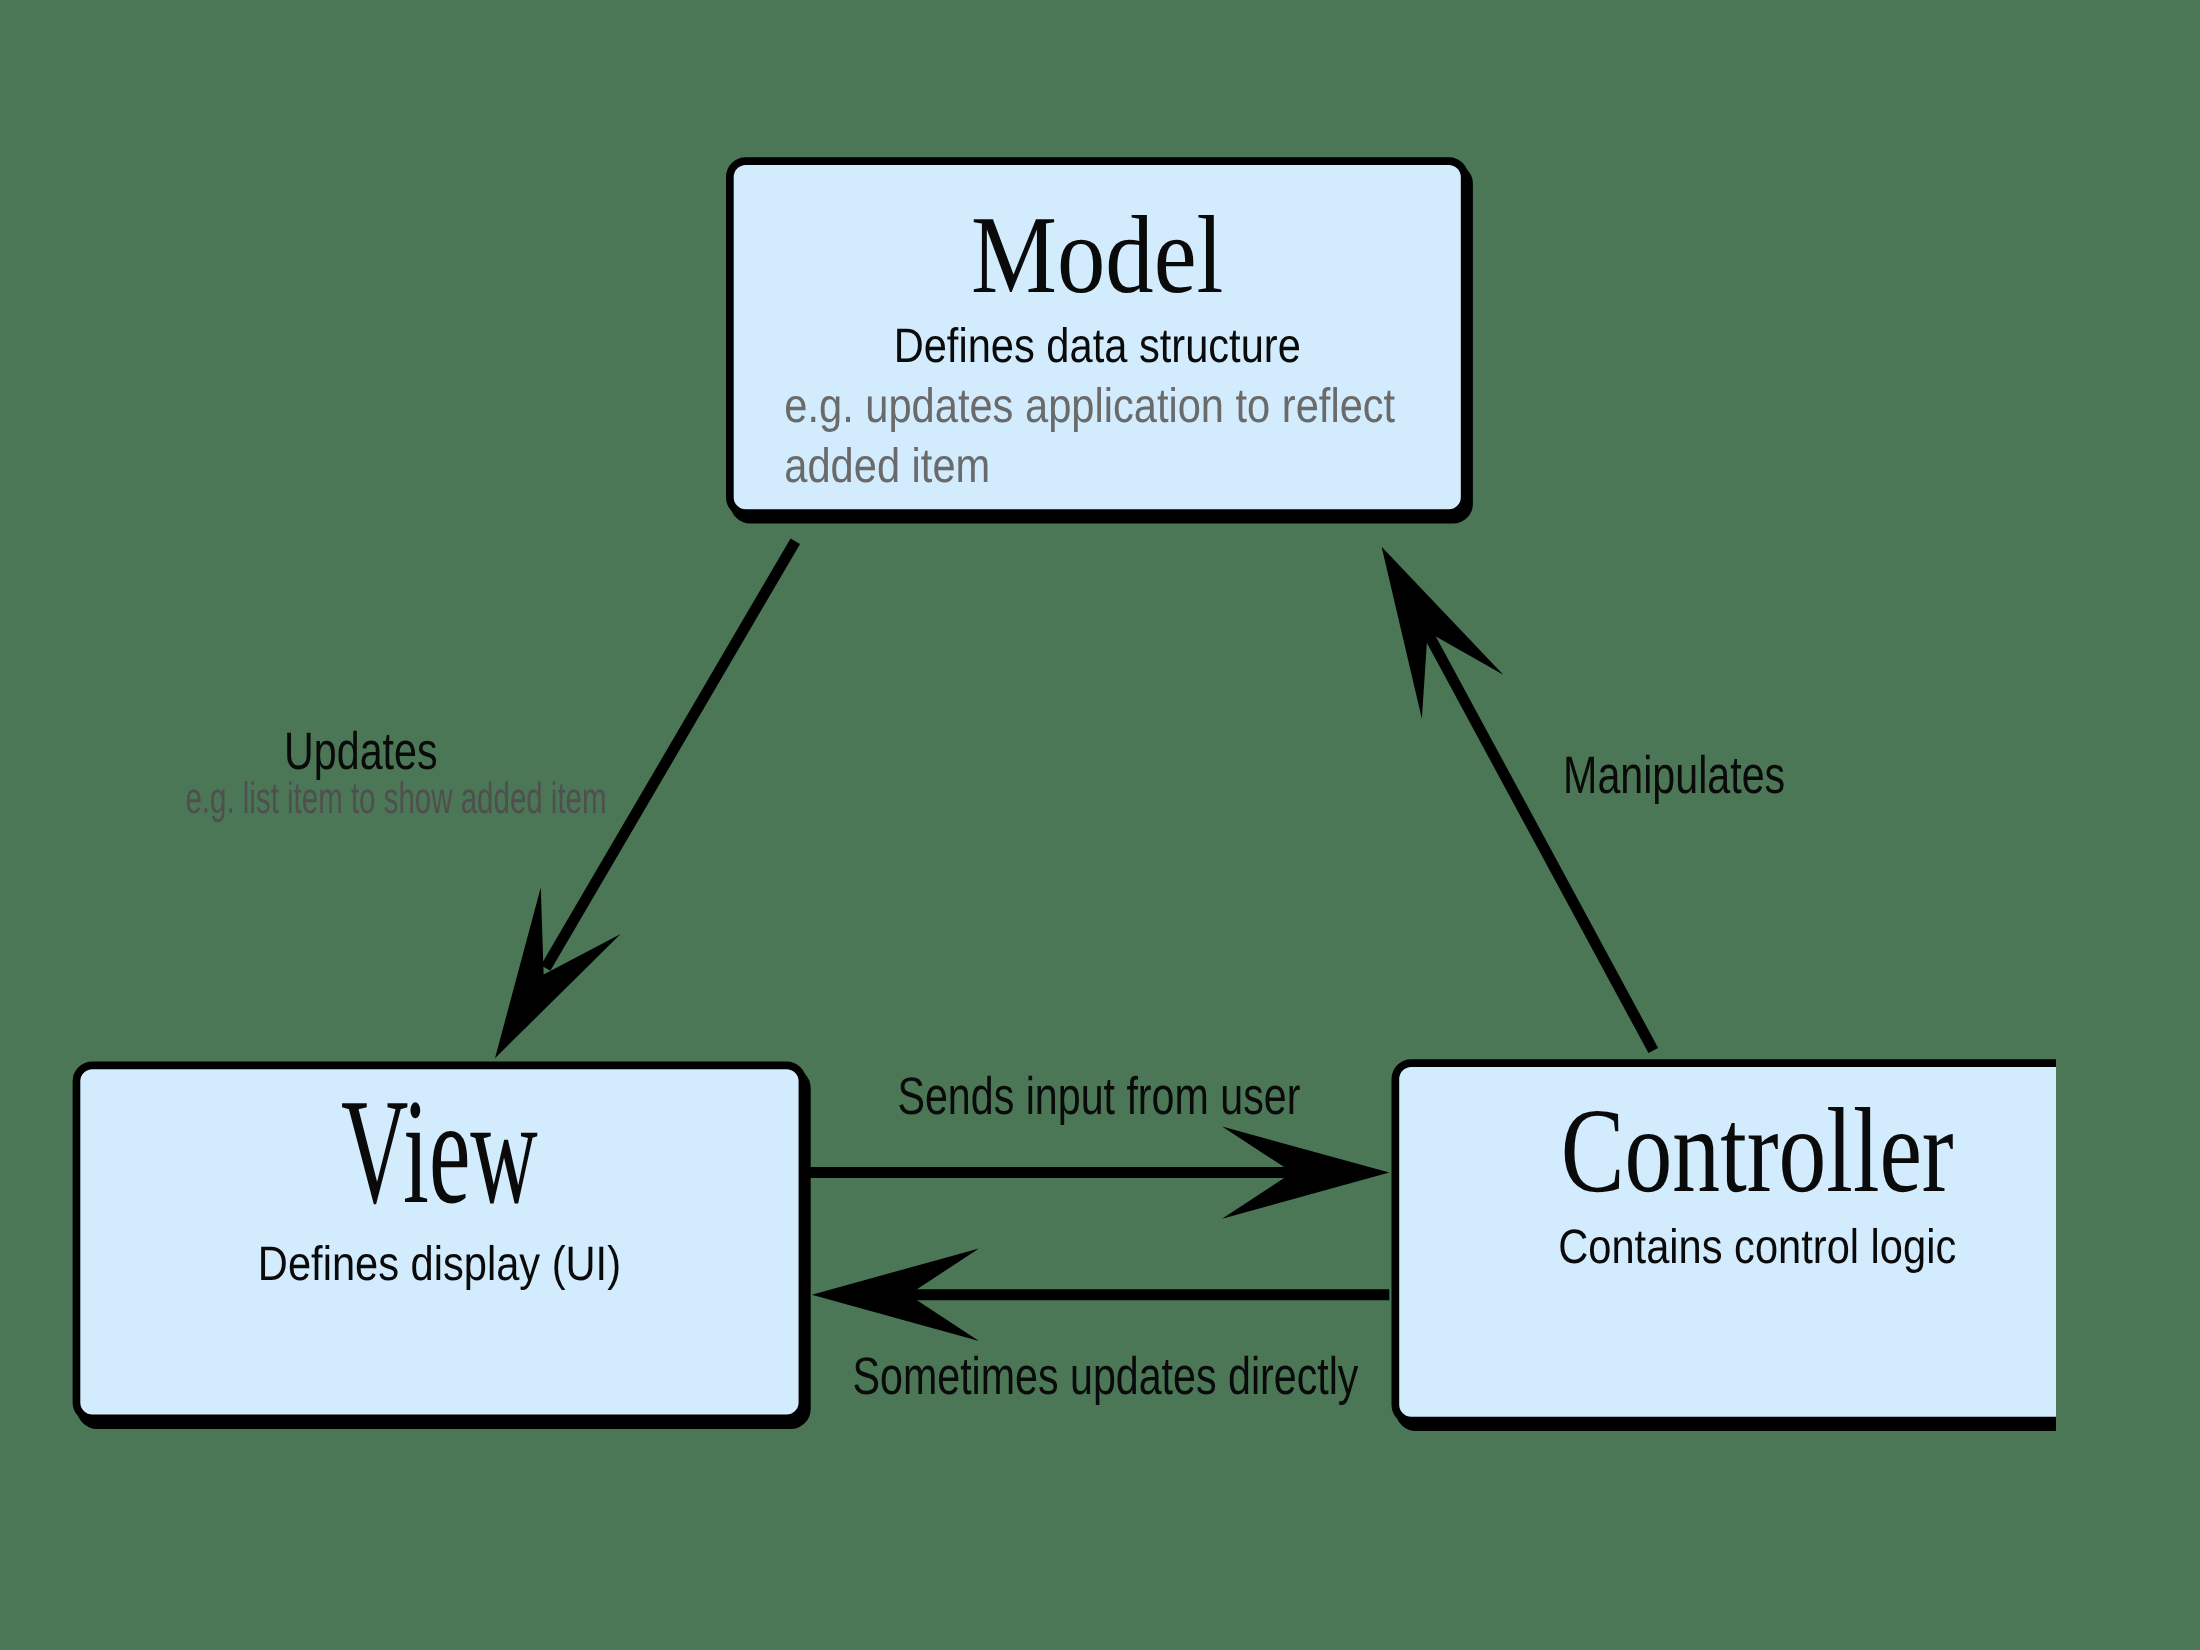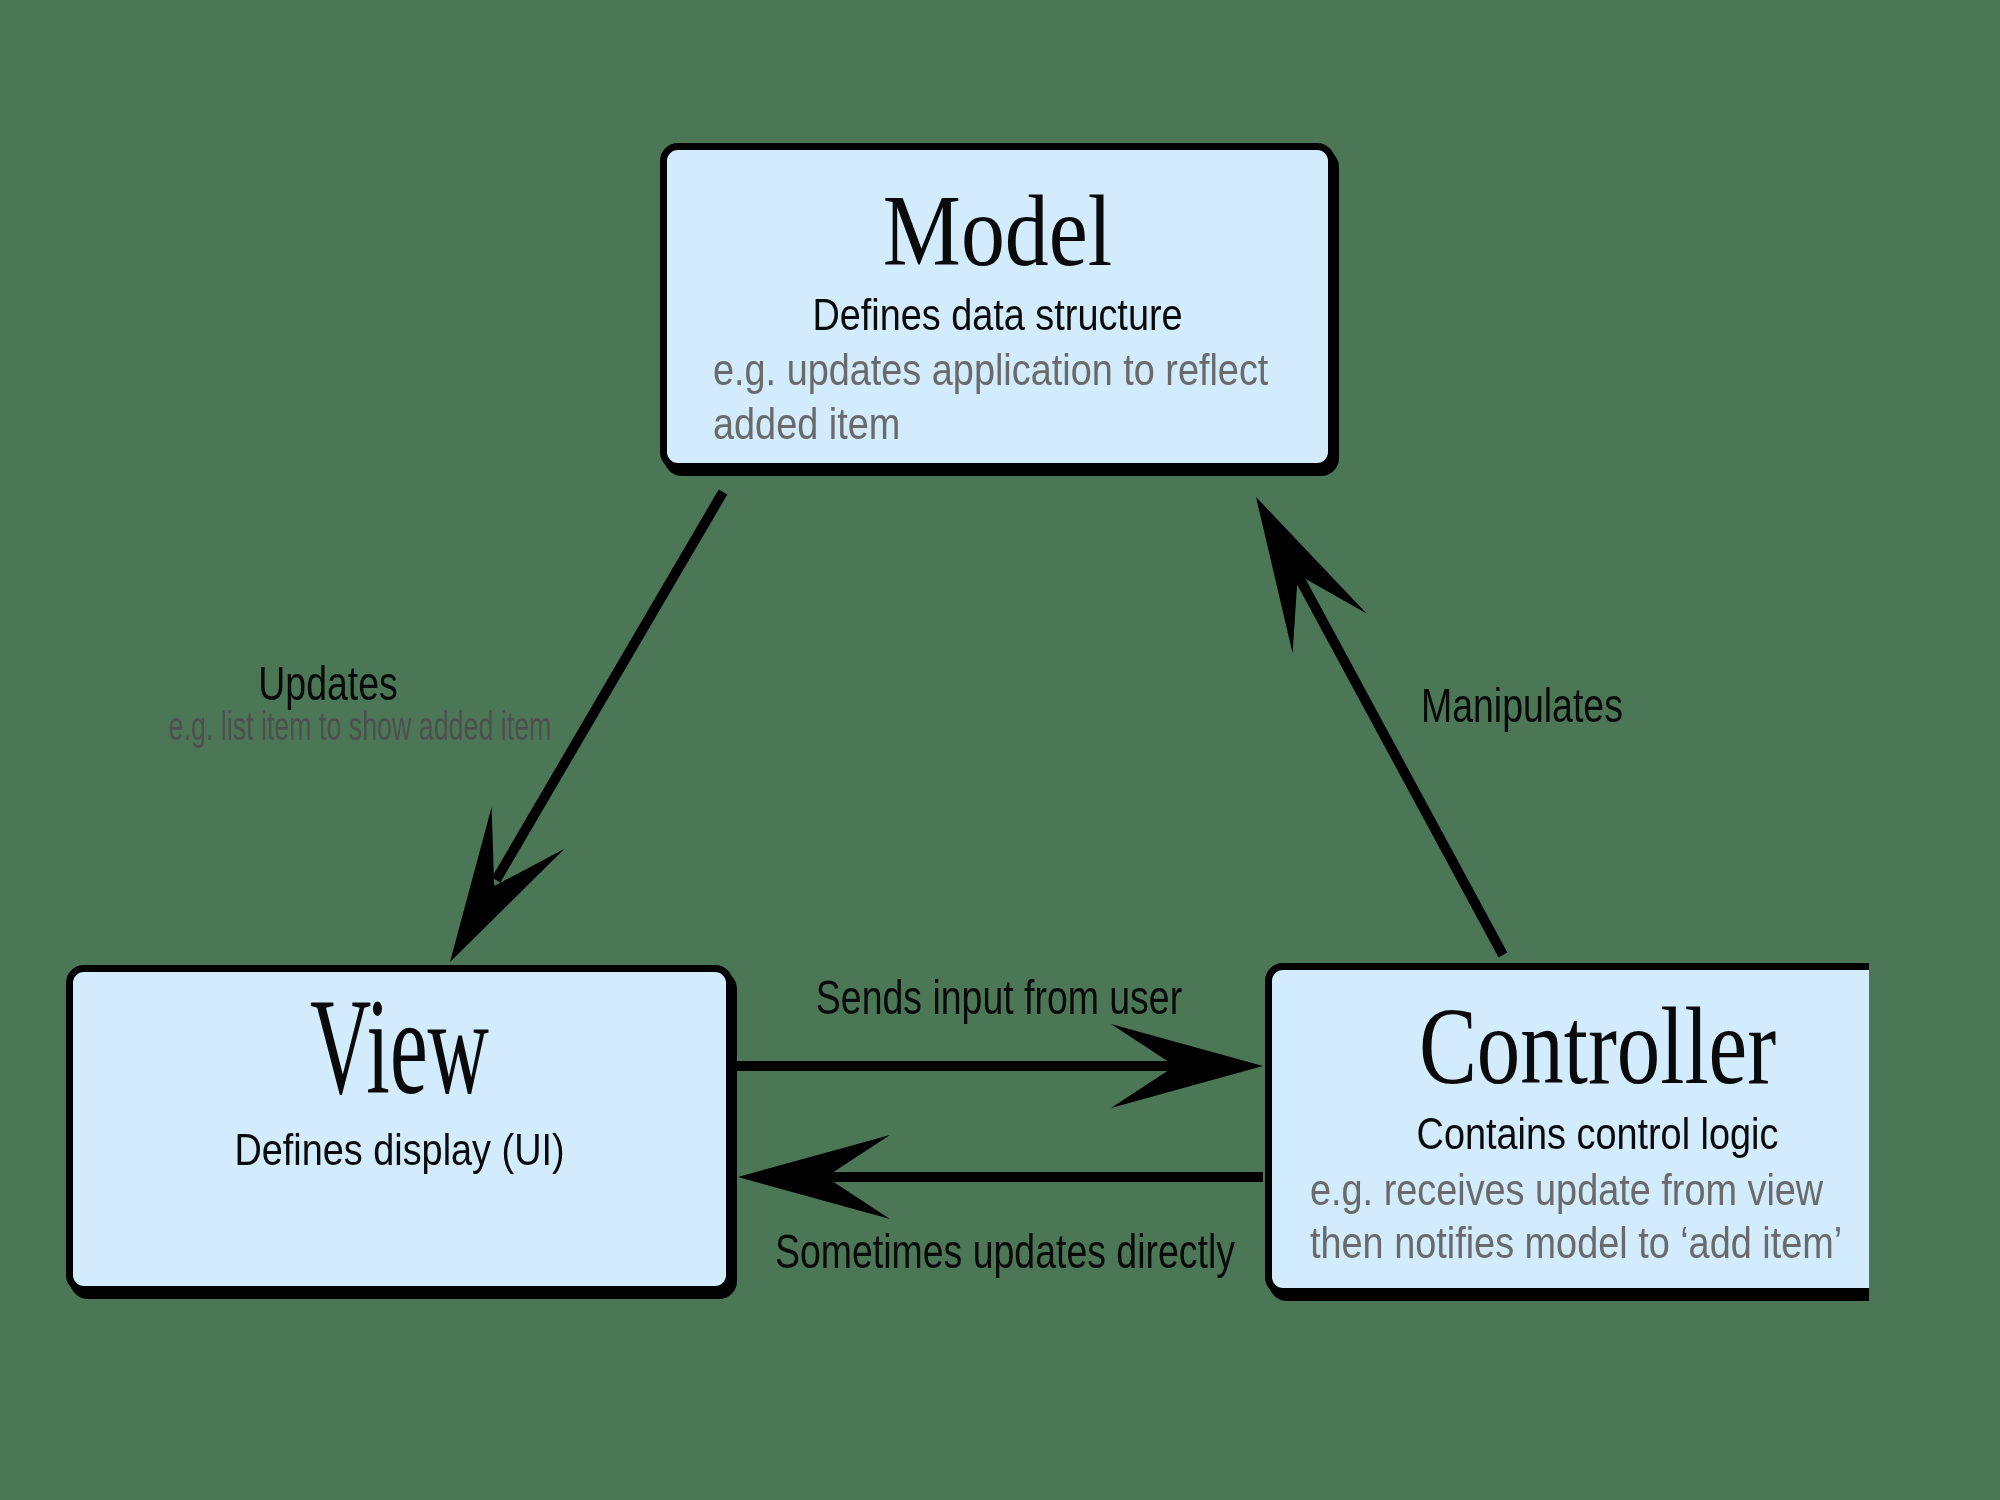--- a/index.html
+++ b/index.html
@@ -141,24 +141,20 @@
   </div>
 
   <div class="mvc-box" id="view-box">
     <div class="box-title">View</div>
     <div class="box-sub">Defines display (UI)</div>
   </div>
 
   <div class="mvc-box" id="controller-box">
     <div class="box-title">Controller</div>
     <div class="box-sub">Contains control logic</div>
-    <div class="box-eg left-align">
-      <span class="eg-line">e.g. receives update from view</span>
-      <span class="eg-line">then notifies model to ‘add item’</span>
-    </div>
   </div>
 
   <div class="edge-label" style="left:328px; top:656px;">Updates</div>
   <div class="edge-sublabel" style="left:360px; top:704px;">e.g. list item to show added item</div>
   <div class="edge-label" id="manipulates-label" style="left:1421px; top:678px;">Manipulates</div>
   <div class="edge-label" style="left:999px; top:970px;">Sends input from user</div>
   <div class="edge-label" style="left:1005px; top:1224px;">Sometimes updates directly</div>
 
 </div>
 

